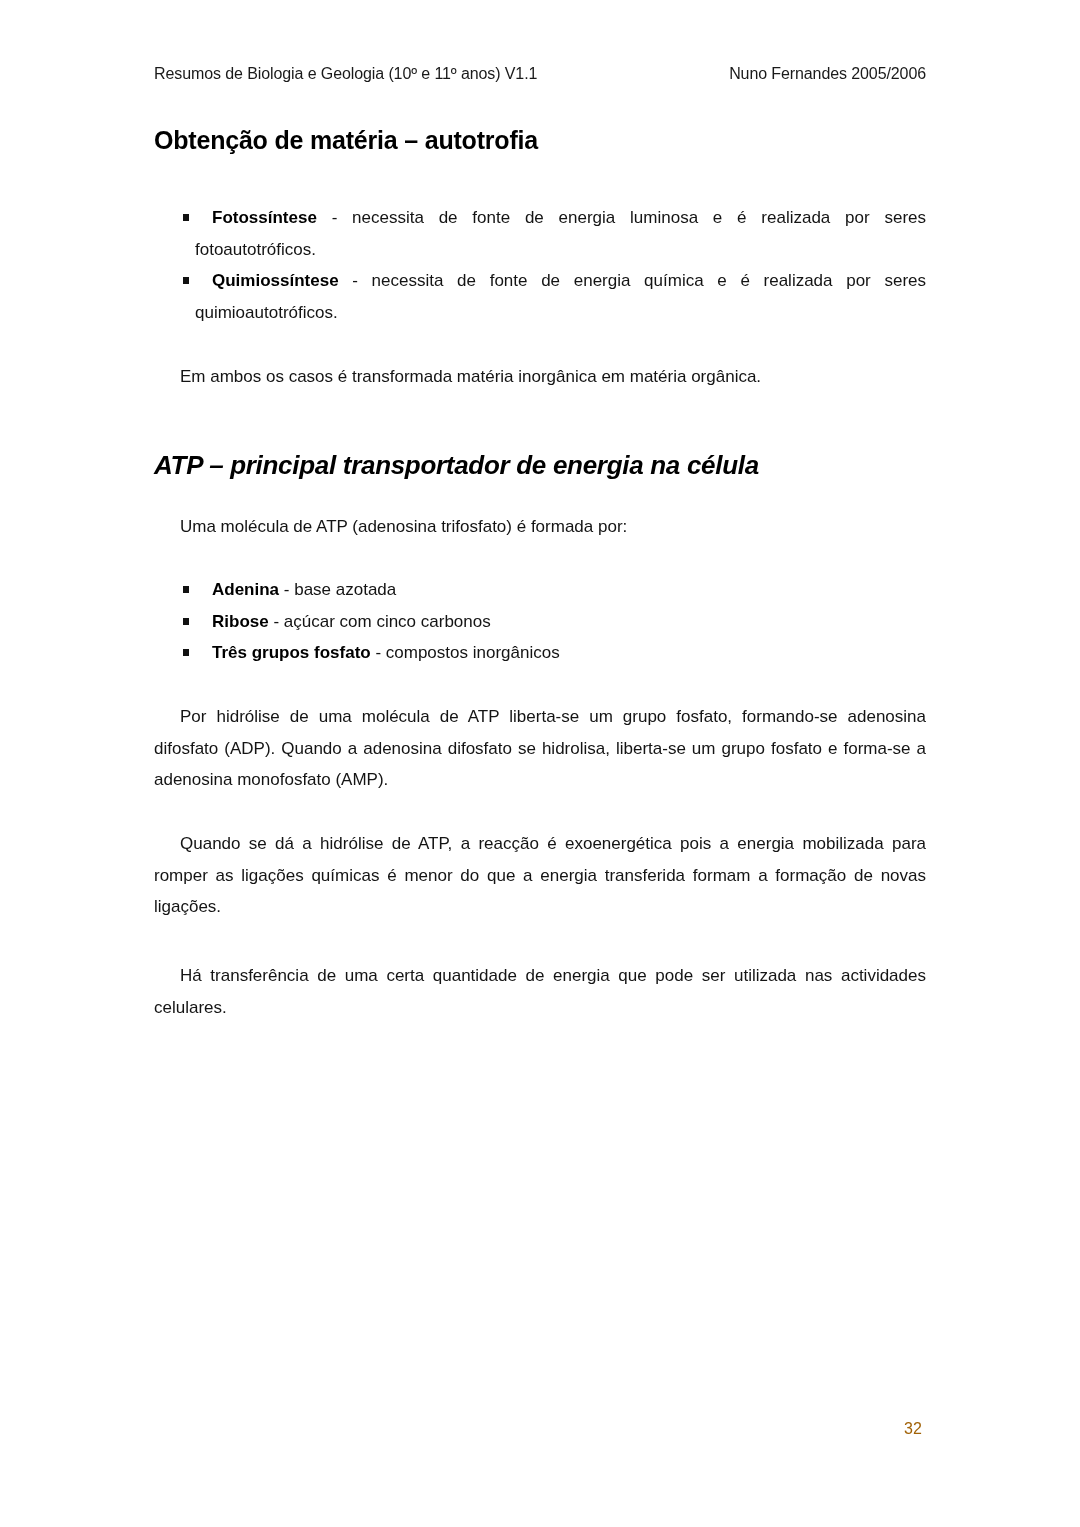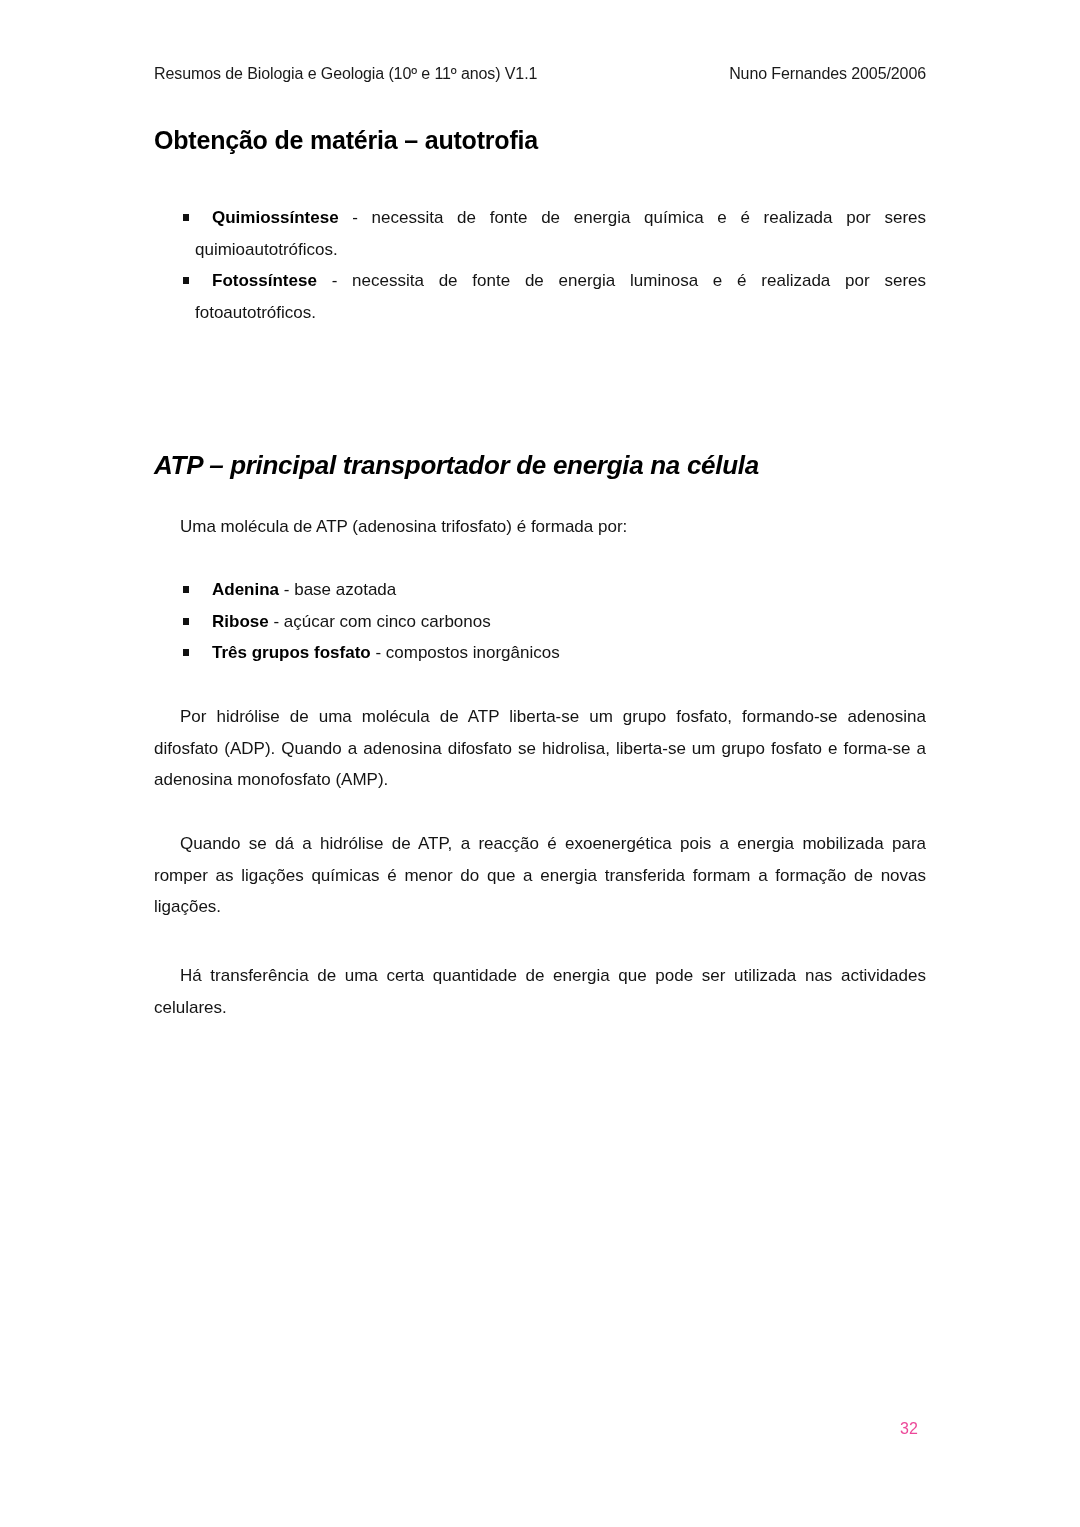--- a/index.html
+++ b/index.html
@@ -35,49 +35,50 @@
   .indent { text-indent: 26px; }
   .bullets { list-style: none; margin: 0; padding: 0; }
   .bullet-item { position: relative; padding-left: 58px; }
   .bullet-item.wrap { padding-left: 41px; text-indent: 17px; }
   .bullet-mark {
     position: absolute; left: 29px; top: 12px; width: 6px; height: 7px; background: #111;
   }
   .bullet-item.wrap .bullet-mark { left: 29px; }
   b { font-weight: bold; color: #000; }
   .pnum {
-    position: absolute; left: 900px; top: 1420px; width: 26px; text-align: left;
-    font-family: "Liberation Sans", sans-serif; font-size: 16px; color: #ec4899;
+    position: absolute; left: 900px; top: 1420px; width: 26px; text-align: center;
+    font-family: "Liberation Sans", sans-serif; font-size: 16px; color: #a16207;
   }
 </style>
 </head>
 <body>
 
 <div class="page">
 
   <div class="header">
     <span>Resumos de Biologia e Geologia (10º e 11º anos) V1.1</span>
     <span>Nuno Fernandes 2005/2006</span>
   </div>
 
   <h1 class="h1">Obtenção de matéria – autotrofia</h1>
 
   <div class="block txt" style="top:202px;">
     <ul class="bullets">
       <li class="bullet-item wrap just">
         <span class="bullet-mark"></span>
-        <b>Quimiossíntese</b><span> - </span><span>necessita de fonte de energia química e é realizada por seres quimioautotróficos.</span>
+        <b>Fotossíntese</b><span> - </span><span>necessita de fonte de energia luminosa e é realizada por seres fotoautotróficos.</span>
       </li>
       <li class="bullet-item wrap just">
         <span class="bullet-mark"></span>
-        <b>Fotossíntese</b><span> - </span><span>necessita de fonte de energia luminosa e é realizada por seres fotoautotróficos.</span>
+        <b>Quimiossíntese</b><span> - </span><span>necessita de fonte de energia química e é realizada por seres quimioautotróficos.</span>
       </li>
     </ul>
   </div>
 
+  <p class="block txt indent" style="top:361px; margin:0;">Em ambos os casos é transformada matéria inorgânica em matéria orgânica.</p>
 
   <h2 class="h2">ATP – principal transportador de energia na célula</h2>
 
   <p class="block txt indent" style="top:511px; margin:0;">Uma molécula de ATP (adenosina trifosfato) é formada por:</p>
 
   <div class="block txt" style="top:574px;">
     <ul class="bullets">
       <li class="bullet-item">
         <span class="bullet-mark"></span>
         <b>Adenina</b><span> - </span><span>base azotada</span>

